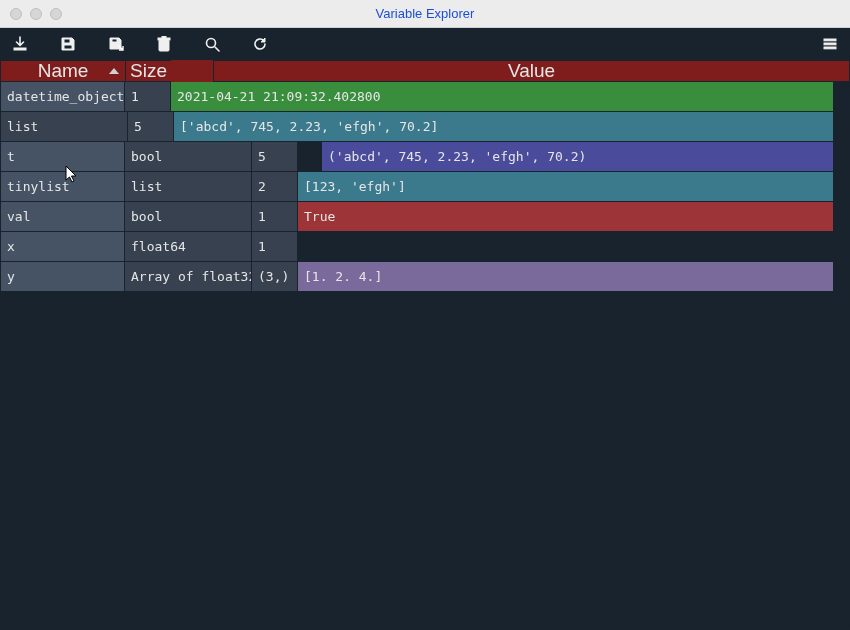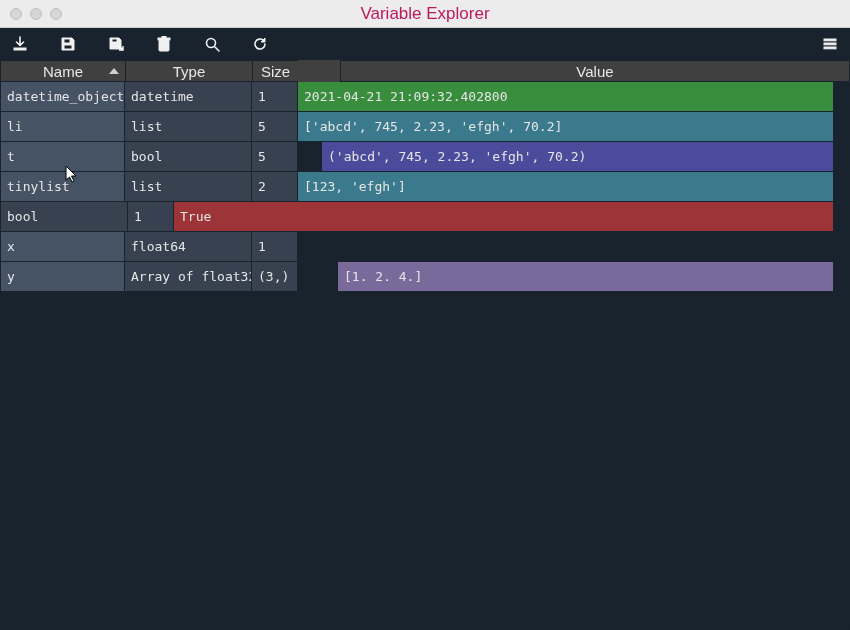--- a/index.html
+++ b/index.html
@@ -21,22 +21,22 @@
     padding-left: 10px;
   }
   .traffic-lights .dot {
     width: 12px; height: 12px; border-radius: 50%;
     background: #d6d6d6; border: 0.5px solid #c0c0c0;
   }
   .titlebar .title {
     position: absolute;
     left: 0; right: 0;
     text-align: center;
-    font-size: 17px;
-    color: #be185d;
+    font-size: 13px;
+    color: #1d4ed8;
     pointer-events: none;
   }
 
   
   .toolbar {
     height: 32px;
     background: #19232d;
     display: flex;
     align-items: center;
     padding: 0 10px;
@@ -48,23 +48,23 @@
     display: flex; align-items: center; justify-content: center;
     color: #f0f0f0;
     cursor: pointer;
   }
   .tool-btn svg { width: 16px; height: 16px; stroke: currentColor; fill: currentColor; }
 
   
   .thead {
     display: flex;
     height: 22px;
-    background: #404040;
+    background: #7f1d1d;
     color: #e6e6e6;
-    font-size: 15px;
+    font-size: 19px;
   }
   .thead .th {
     display: flex;
     align-items: center;
     justify-content: center;
     border: 1px solid #19232d;
     border-right: none;
     position: relative;
     cursor: pointer;
   }
@@ -182,71 +182,67 @@
         <rect x="2" y="11" width="12" height="1.8"></rect>
       </svg>
   </div>
 </div>
 
 <div class="thead">
   <div class="th col-name">
     <span>Name</span>
     <span class="sort-ind"></span>
   </div>
-  <div class="th col-type">
-    <span>Type</span>
-  </div>
   <div class="th col-size">
     <span>Size</span>
   </div>
   <div class="th col-value">
     <span>Value</span>
   </div>
 </div>
 
 <div class="tbody" id="tbody">
     <div class="row">
       <div class="cell name">datetime_object</div>
-      <div class="cell type">datetime</div>
       <div class="cell size">1</div>
       <div class="cell value" style="background: rgb(56, 142, 60);">2021-04-21 21:09:32.402800</div>
     </div>
     <div class="row">
-      <div class="cell name">li</div>
       <div class="cell type">list</div>
       <div class="cell size">5</div>
       <div class="cell value" style="background: rgb(58, 122, 140);">['abcd', 745, 2.23, 'efgh', 70.2]</div>
     </div>
     <div class="row">
       <div class="cell name">t</div>
       <div class="cell type">bool</div>
       <div class="cell size">5</div>
       <div class="cell value" style="background: rgb(75, 75, 156); margin-left: 24px;">('abcd', 745, 2.23, 'efgh', 70.2)</div>
     </div>
     <div class="row">
       <div class="cell name">tinylist</div>
       <div class="cell type">list</div>
       <div class="cell size">2</div>
       <div class="cell value" style="background: rgb(58, 122, 140); text-align: right;">[123, 'efgh']</div>
     </div>
     <div class="row">
+      <div class="cell name">val</div>
       <div class="cell type">bool</div>
       <div class="cell size">1</div>
       <div class="cell value" style="background: rgb(156, 52, 56);">True</div>
     </div>
     <div class="row">
       <div class="cell name">x</div>
       <div class="cell type">float64</div>
       <div class="cell size">1</div>
     </div>
     <div class="row">
       <div class="cell name">y</div>
       <div class="cell type">Array of float32</div>
       <div class="cell size">(3,)</div>
-      <div class="cell value" style="background: rgb(122, 106, 156); margin-left: 40px;">[1. 2. 4.]</div>
+      <div class="cell value" style="background: rgb(122, 106, 156);">[1. 2. 4.]</div>
     </div>
   </div>
 
 <div class="cursor">
   <svg viewBox="0 0 14 20">
       <path d="M1 1l0 14 3.5-3 2.5 5 2-1-2.5-5 4.5 0z" fill="#fff" stroke="#000" stroke-width="1"></path>
     </svg>
 </div>
 
 </body></html>

